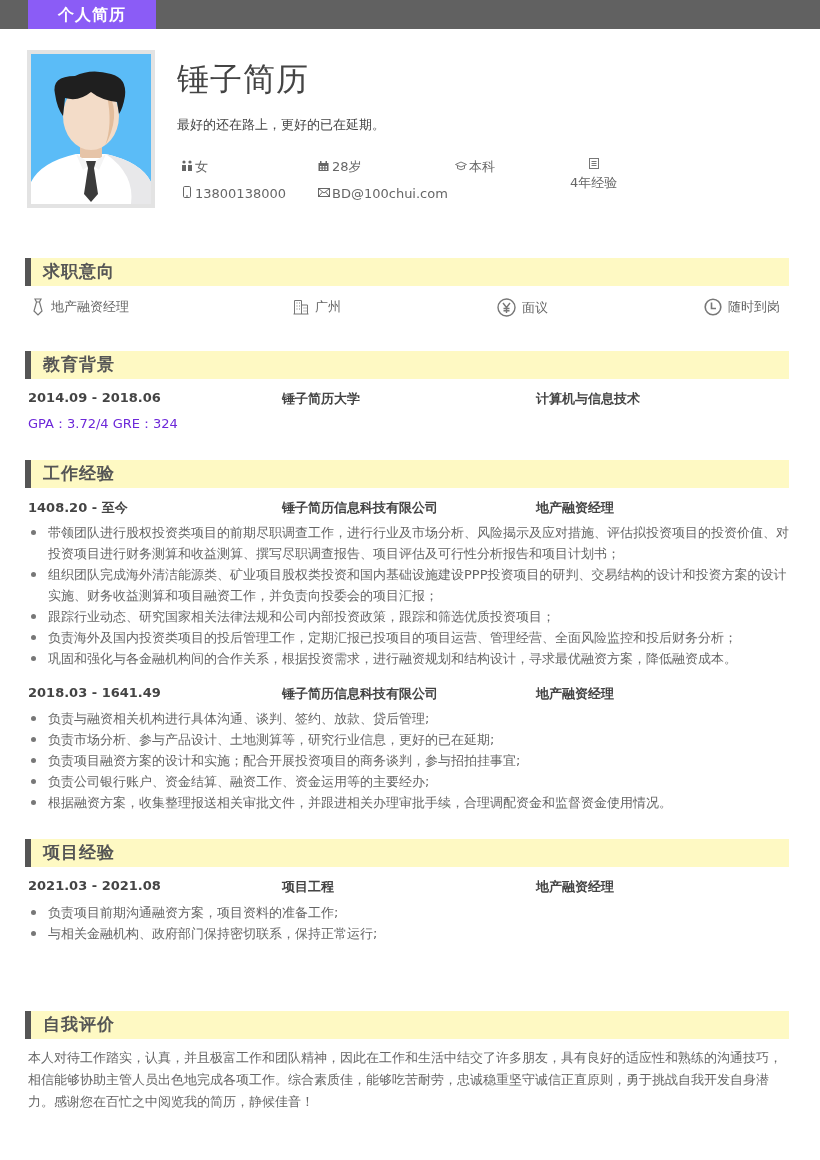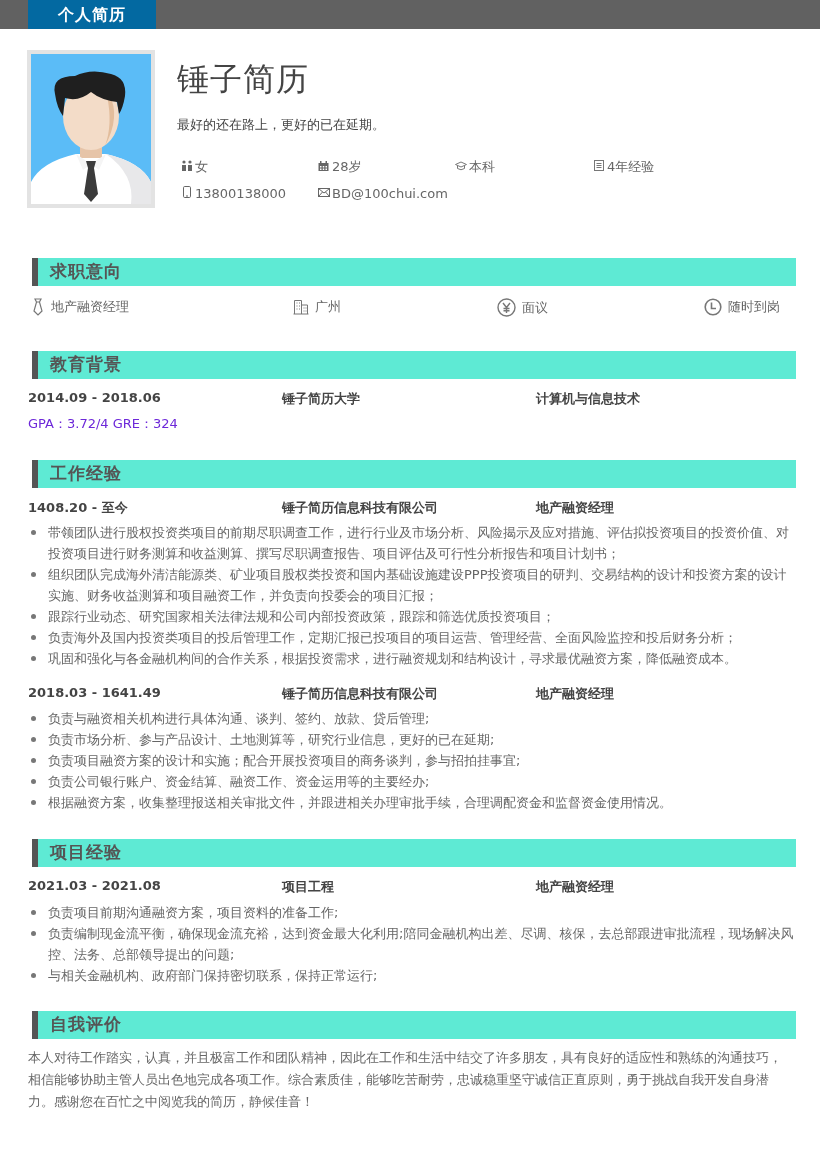--- a/index.html
+++ b/index.html
@@ -1,32 +1,32 @@
 <!DOCTYPE html>
 <html><head>
 <meta charset="utf-8">
 <style>
   * { box-sizing: border-box; margin: 0; padding: 0; }
   html, body { width: 820px; height: 1160px; background: #ffffff; overflow: hidden; }
   body { font-family: "DejaVu Sans", "Liberation Sans", sans-serif; color: #555; position: relative; }
 
   .topbar { position: absolute; left: 0; top: 0; width: 820px; height: 29px; background: #616161; }
-  .topbar-tab { position: absolute; left: 28px; top: 0; width: 128px; height: 29px; background: #0369a1;
+  .topbar-tab { position: absolute; left: 28px; top: 0; width: 128px; height: 29px; background: #8b5cf6;
     color: #fff; font-weight: bold; font-size: 16px; line-height: 29px; text-align: center; letter-spacing: 1px; }
 
   .photo { position: absolute; left: 27px; top: 50px; width: 128px; height: 158px; background: #e3e3e3; padding: 4px; }
   .photo-inner { width: 120px; height: 150px; background: #5bbcf7; position: relative; overflow: hidden; }
 
   .name { position: absolute; left: 177px; top: 58px; font-size: 32px; color: #444; letter-spacing: 1px; }
   .motto { position: absolute; left: 177px; top: 116px; font-size: 13px; color: #444; }
 
   .info { position: absolute; font-size: 13px; color: #666; display: flex; align-items: center; gap: 2px; }
   .info .ic { display: inline-block; width: 13px; text-align: center; font-size: 11px; color: #777; }
 
-  .section-head { position: absolute; left: 32px; width: 764px; height: 28px; background: #5eead4; border-left: 6px solid #555; }
+  .section-head { position: absolute; left: 25px; width: 764px; height: 28px; background: #fef9c3; border-left: 6px solid #555; }
   .section-head span { position: absolute; left: 12px; top: 2px; font-size: 17px; font-weight: bold; color: #555; letter-spacing: 1px; }
 
   .intent-item { position: absolute; top: 298px; font-size: 13px; color: #666; display: flex; align-items: center; gap: 6px; }
   .intent-item svg { display: block; }
 
   .row-head { position: absolute; left: 28px; width: 764px; height: 20px; font-size: 13px; font-weight: bold; color: #444; }
   .row-head .c1 { position: absolute; left: 0; }
   .row-head .c2 { position: absolute; left: 254px; }
   .row-head .c3 { position: absolute; left: 508px; }
 
@@ -95,21 +95,21 @@
 </div>
 <div class="info" style="left:454px; top:158px;">
   <span class="ic">
     <svg width="12" height="10" viewBox="0 0 12 10">
         <path d="M6 1 L11.5 3.5 L6 6 L0.5 3.5 Z" fill="none" stroke="#777" stroke-width="1"></path>
         <path d="M2.5 4.8 V7.5 Q6 10 9.5 7.5 V4.8" fill="none" stroke="#777" stroke-width="1"></path>
       </svg>
   </span>
   <span>本科</span>
 </div>
-<div class="info" style="left:592px; top:158px;">
+<div class="info" style="left:570px; top:158px;flex-direction:column;">
   <span class="ic">
     <svg width="10" height="11" viewBox="0 0 10 11">
         <rect x="0.5" y="0.5" width="9" height="10" fill="none" stroke="#777"></rect>
         <path d="M2.5 3.5h5M2.5 5.5h5M2.5 7.5h5" stroke="#777"></path>
       </svg>
   </span>
   <span>4年经验</span>
 </div>
 <div class="info" style="left:180px; top:186px;">
   <span class="ic">
@@ -203,20 +203,19 @@
 <div class="section-head" style="top:839px;">
   <span>项目经验</span>
 </div>
 <div class="row-head" style="top:878px;">
   <span class="c1">2021.03 - 2021.08</span>
   <span class="c2">项目工程</span>
   <span class="c3">地产融资经理</span>
 </div>
 <ul class="bullets" style="top:902px;">
   <li>负责项目前期沟通融资方案，项目资料的准备工作;</li>
-  <li>负责编制现金流平衡，确保现金流充裕，达到资金最大化利用;陪同金融机构出差、尽调、核保，去总部跟进审批流程，现场解决风控、法务、总部领导提出的问题;</li>
   <li>与相关金融机构、政府部门保持密切联系，保持正常运行;</li>
 </ul>
 
 <div class="section-head" style="top:1011px;">
   <span>自我评价</span>
 </div>
 <div class="para">本人对待工作踏实，认真，并且极富工作和团队精神，因此在工作和生活中结交了许多朋友，具有良好的适应性和熟练的沟通技巧，相信能够协助主管人员出色地完成各项工作。综合素质佳，能够吃苦耐劳，忠诚稳重坚守诚信正直原则，勇于挑战自我开发自身潜力。感谢您在百忙之中阅览我的简历，静候佳音！</div>
 
 </body></html>

